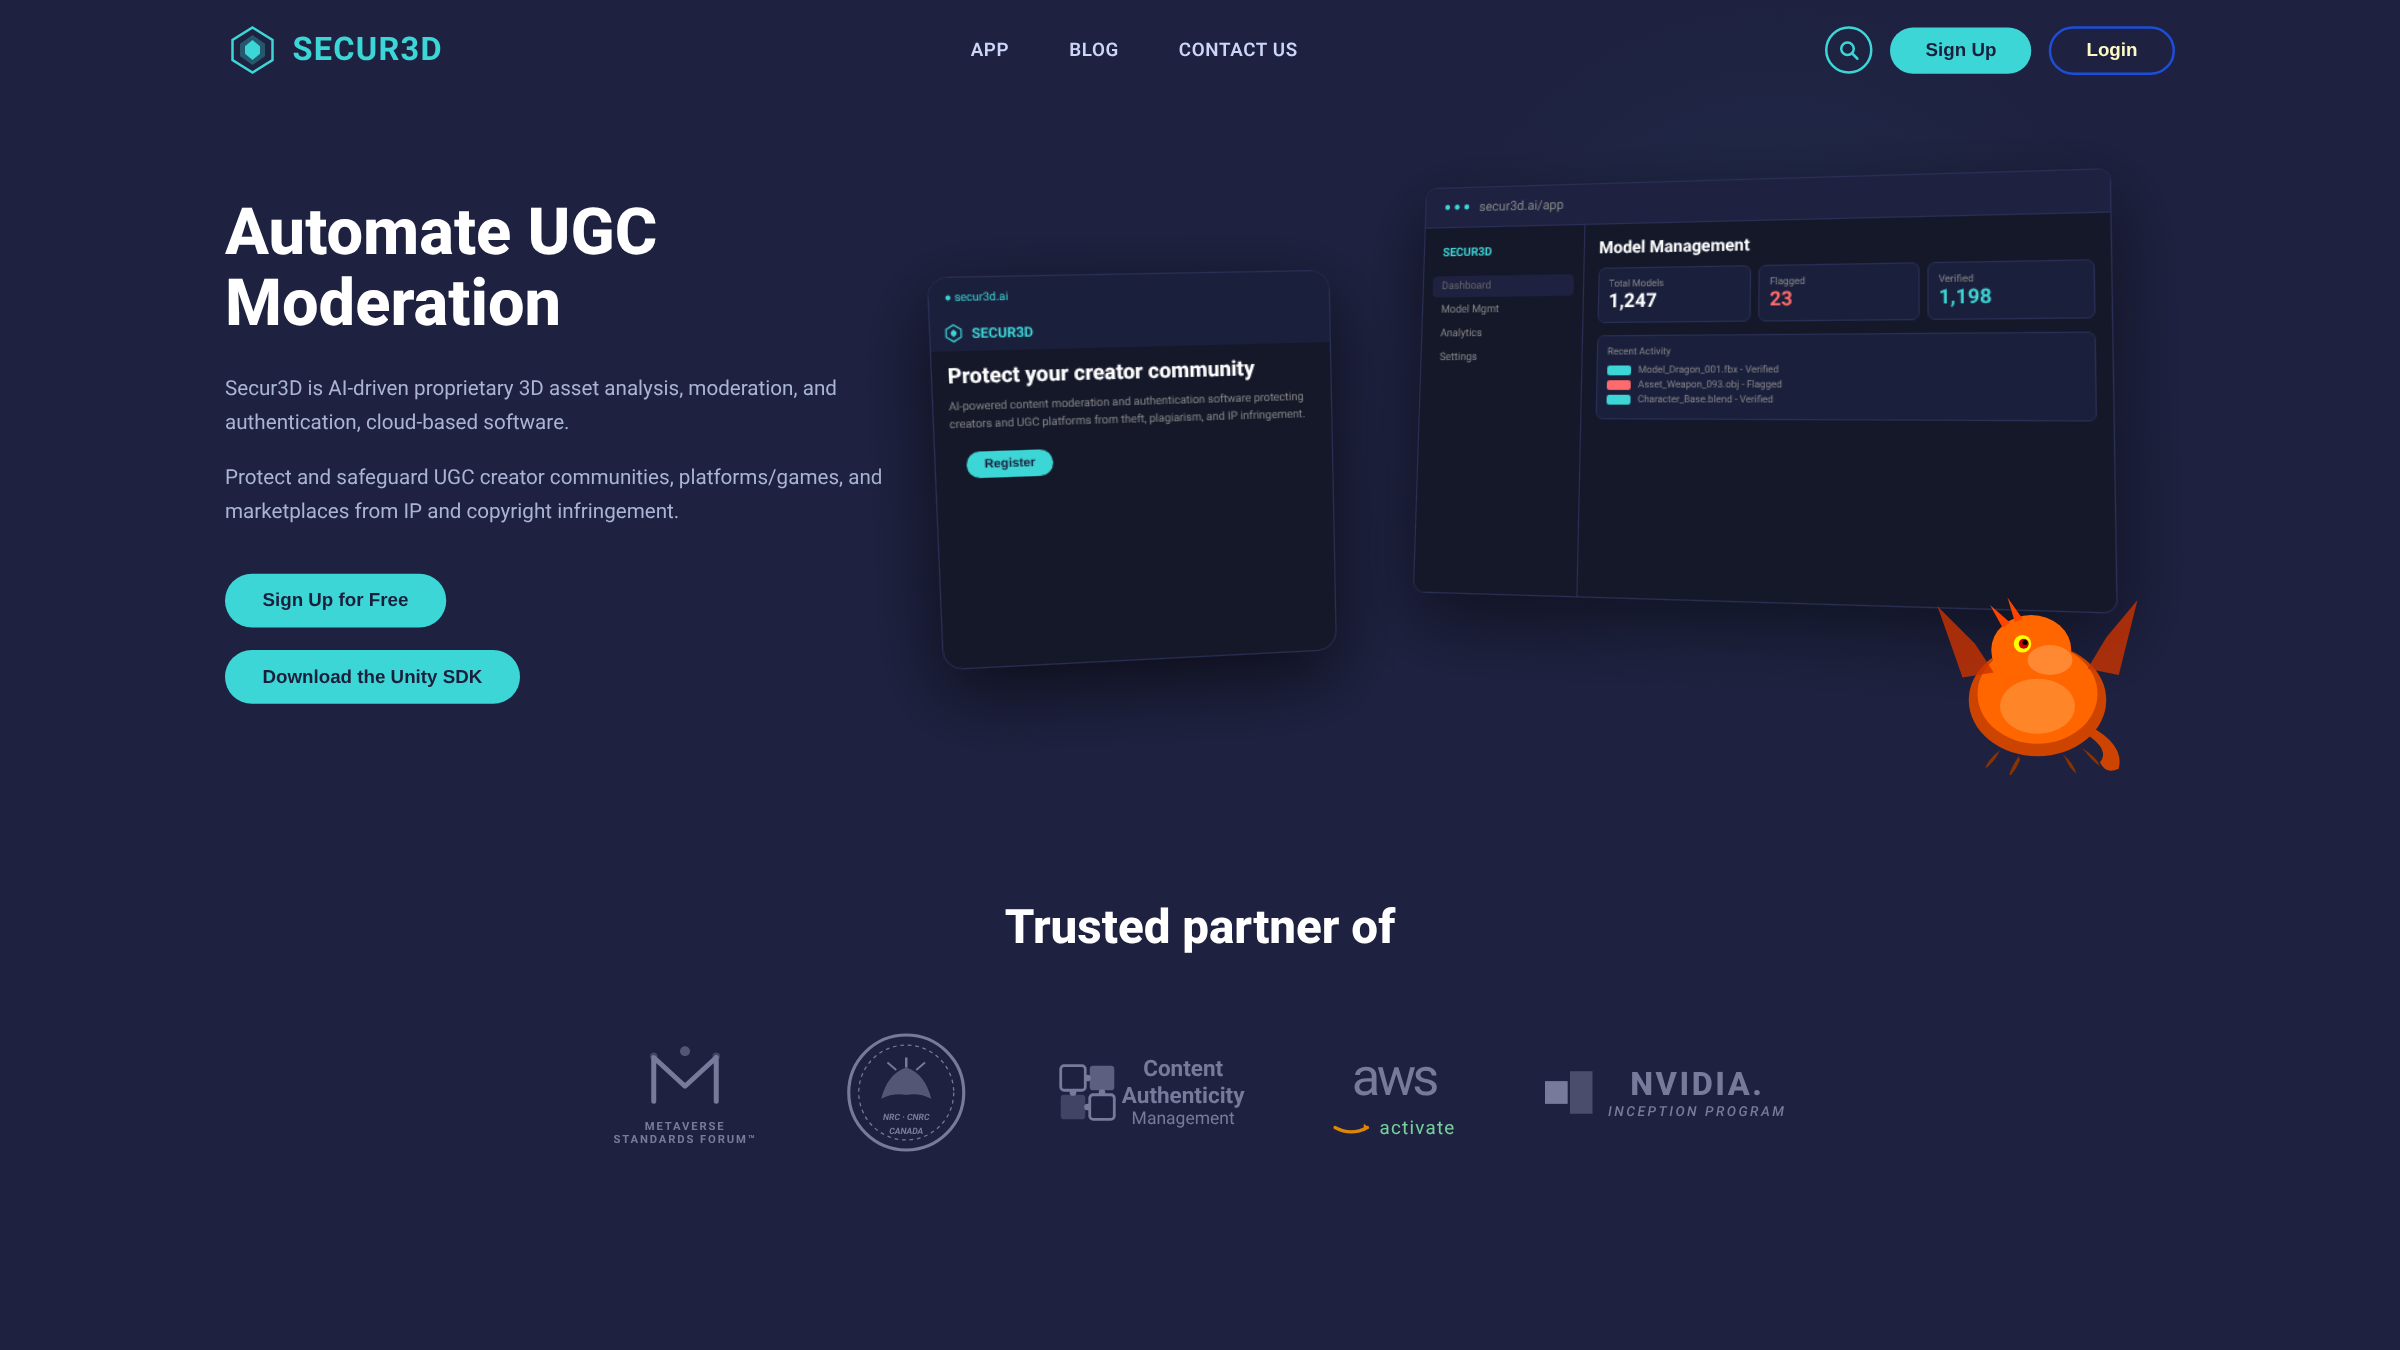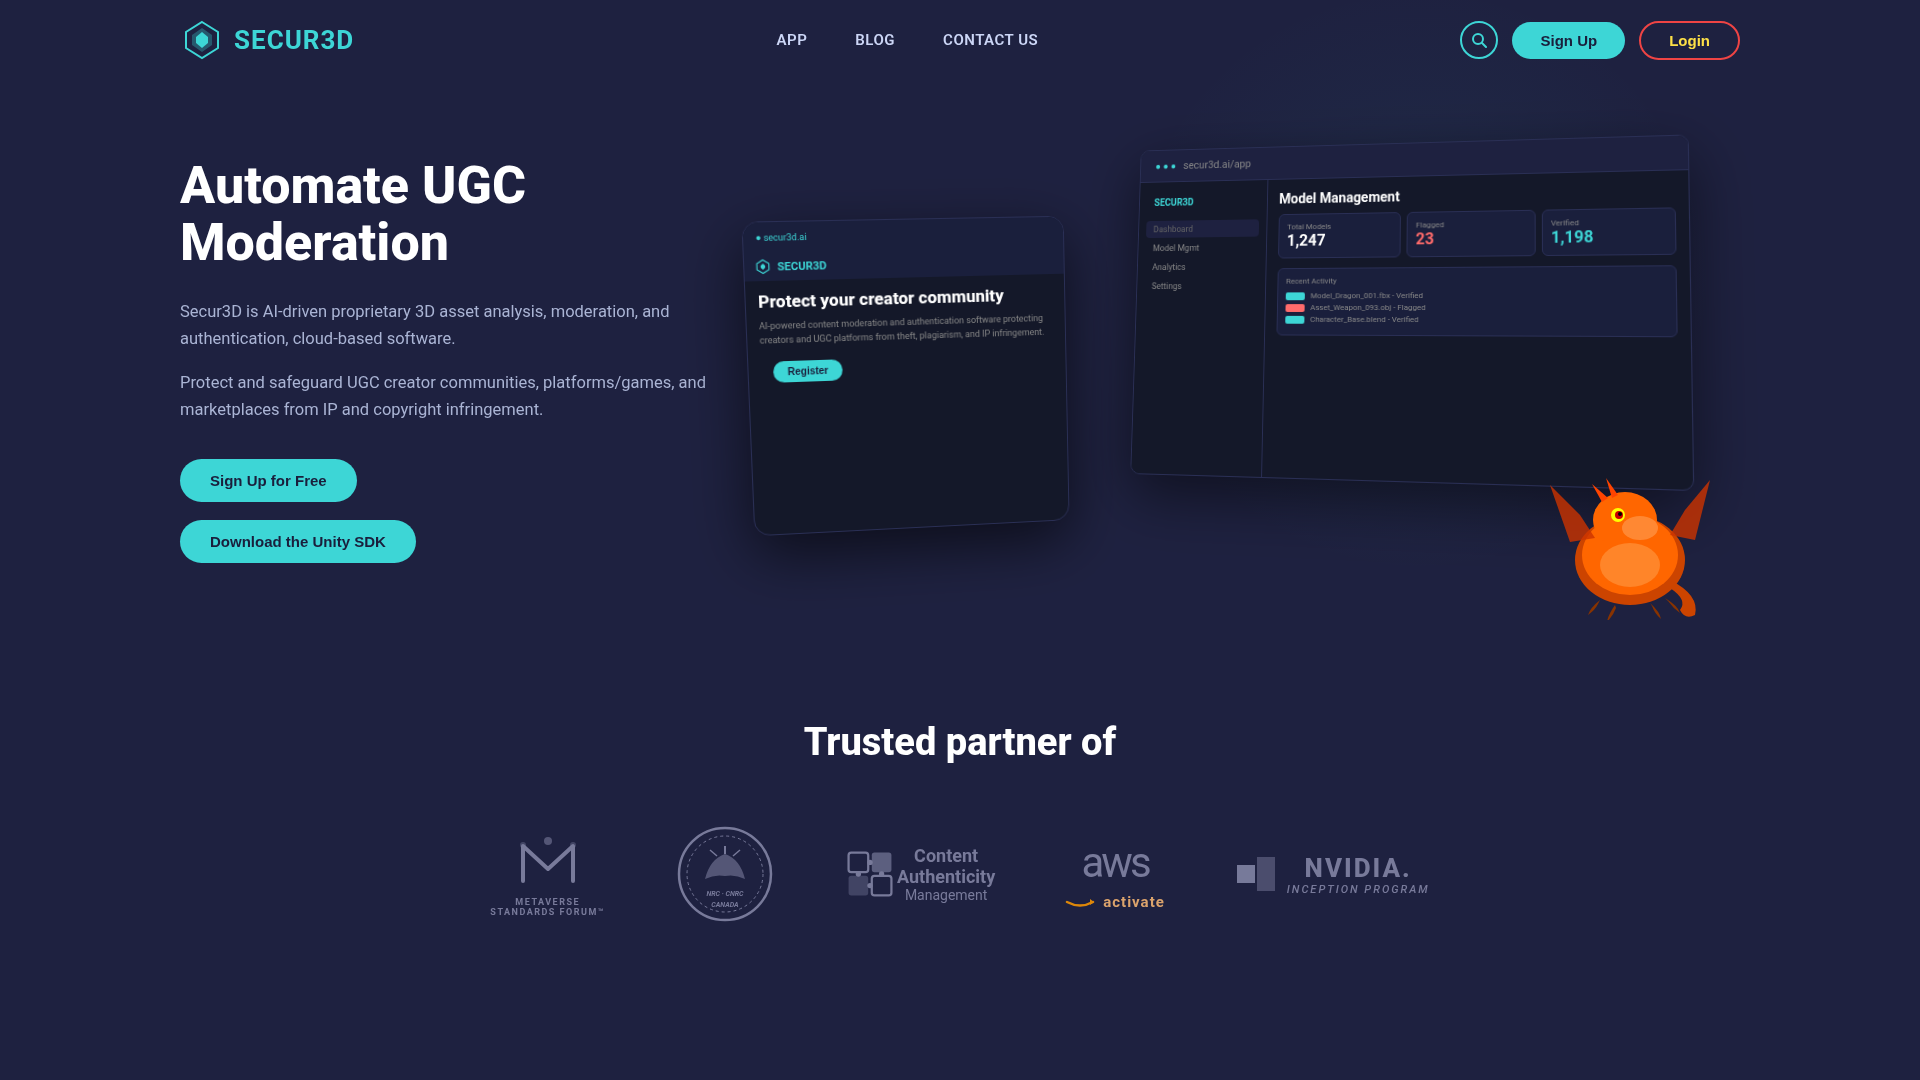--- a/index.html
+++ b/index.html
@@ -70,22 +70,22 @@
       color: #1a1f3c;
       border: none;
       padding: 10px 28px;
       border-radius: 25px;
       font-size: 15px;
       font-weight: 700;
       cursor: pointer;
     }
     .btn-login {
       background: transparent;
-      color: #fde047;
-      border: 2px solid #ef4444;
+      color: #fef9c3;
+      border: 2px solid #1d4ed8;
       padding: 9px 28px;
       border-radius: 25px;
       font-size: 15px;
       font-weight: 700;
       cursor: pointer;
     }
     .nav-right {
       display: flex;
       align-items: center;
       gap: 14px;
@@ -534,21 +534,21 @@
     <div class="partner-item">
       <div class="aws-logo">
         <div style="display:flex; align-items:flex-end; gap:2px;">
           <span style="font-size:42px; font-weight:400; color:#888aaa; letter-spacing:-3px;">aws</span>
         </div>
         <div style="display:flex; align-items:center; gap:8px;">
           <svg width="30" height="14" viewBox="0 0 30 14">
             <path d="M2,7 Q15,14 28,7" fill="none" stroke="#ff9900" stroke-width="2.5" stroke-linecap="round"></path>
             <polygon points="25,4 29,7 25,10" fill="#ff9900"></polygon>
           </svg>
-          <span style="font-size:15px; font-weight:700; color:#fdba74; letter-spacing:1px;">activate</span>
+          <span style="font-size:15px; font-weight:400; color:#86efac; letter-spacing:1px;">activate</span>
         </div>
       </div>
     </div>
 
     <div class="partner-item">
       <div class="nvidia-logo">
         <div style="display:flex; align-items:center; gap:10px;">
           <svg width="42" height="42" viewBox="0 0 42 42">
 
             <rect x="2" y="12" width="18" height="18" fill="#888aaa"></rect>

